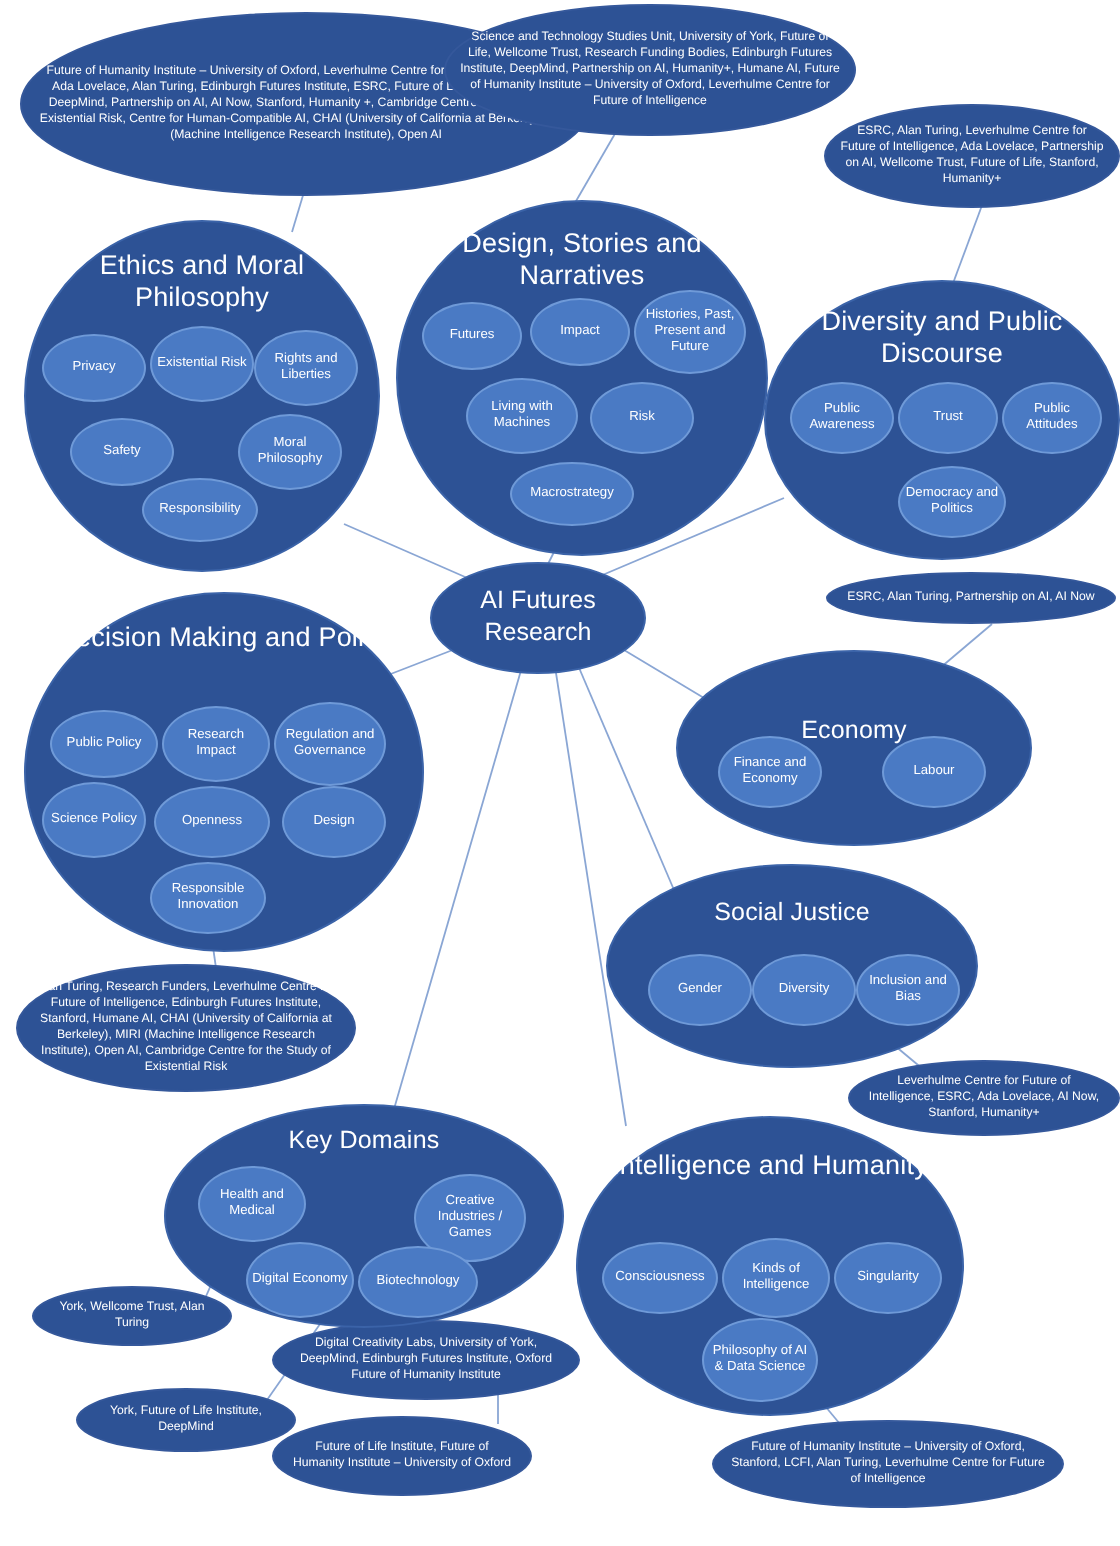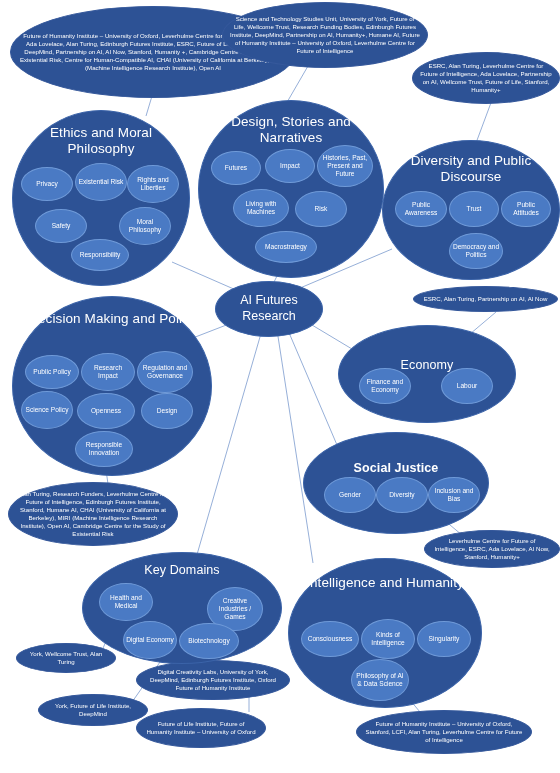--- a/index.html
+++ b/index.html
@@ -245,21 +245,21 @@
     <div class="cluster-title t-md" style="top:32px;">Economy</div>
     <div class="node leaf" style="left:20px; top:42px; width:52px; height:36px;">
       <span>Finance and Economy</span>
     </div>
     <div class="node leaf" style="left:102px; top:42px; width:52px; height:36px;">
       <span>Labour</span>
     </div>
   </div>
 
   <div class="node cluster" style="left:303px; top:432px; width:186px; height:102px;">
-    <div class="cluster-title t-md" style="top:28px;font-weight:bold;">Social Justice</div>
+    <div class="cluster-title t-md" style="top:16px;">Social Justice</div>
     <div class="node leaf" style="left:20px; top:44px; width:52px; height:36px;">
       <span>Gender</span>
     </div>
     <div class="node leaf" style="left:72px; top:44px; width:52px; height:36px;">
       <span>Diversity</span>
     </div>
     <div class="node leaf" style="left:124px; top:44px; width:52px; height:36px;">
       <span>Inclusion and Bias</span>
     </div>
   </div>

